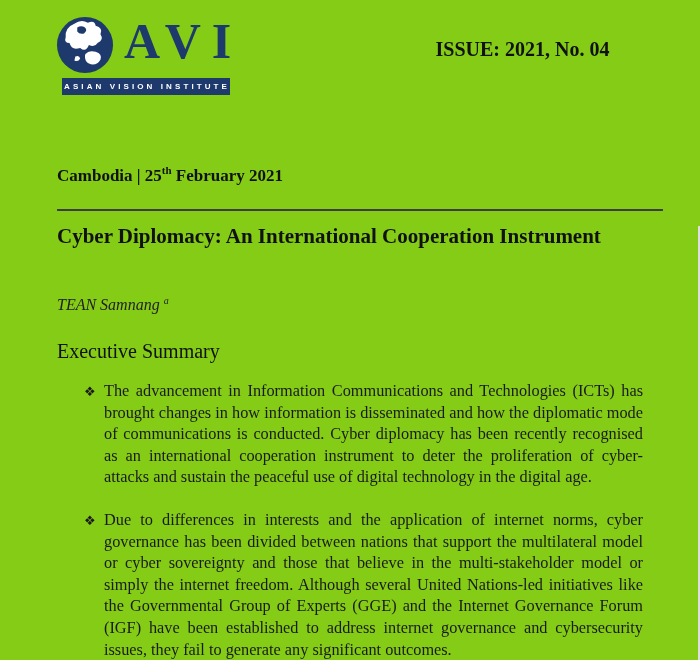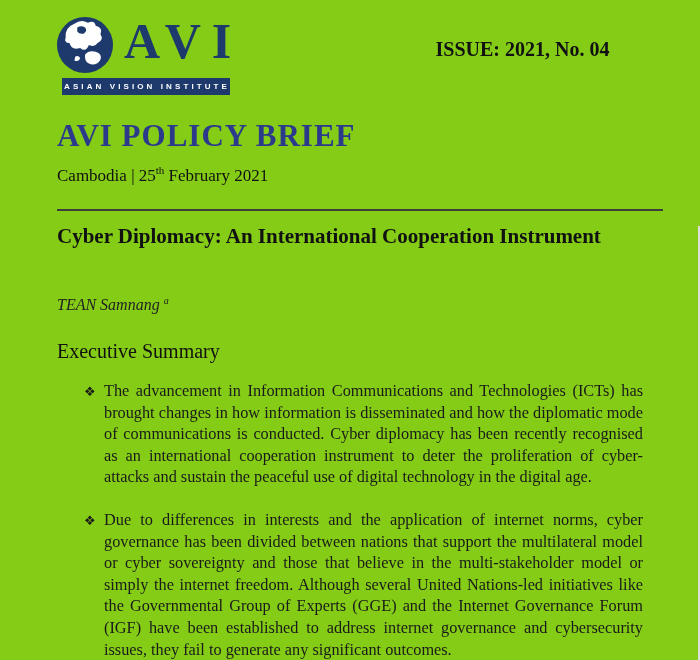--- a/index.html
+++ b/index.html
@@ -32,21 +32,21 @@
     position: absolute; left: 400px; top: 38px; width: 245px;
     text-align: center; font-size: 20px; font-weight: bold; color: #111;
   }
   .brief-title {
     position: absolute; left: 57px; top: 118px;
     font-size: 31px; font-weight: bold; letter-spacing: 1px;
     color: var(--accent, #2c3a8c);
   }
   .dateline {
     position: absolute; left: 57px; top: 164px;
-    font-size: 17px; font-weight: normal; color: #111;
+    font-size: 17px; font-weight: bold; color: #111;
   }
   .dateline sup { font-size: 11px; }
   .rule {
     position: absolute; left: 57px; top: 209px; width: 606px; height: 0;
     border-top: 2px solid #3d3d3d;
   }
   
   .doc-title {
     position: absolute; left: 57px; top: 223px; width: 600px;
     font-size: 21px; font-weight: bold; line-height: 26px; color: #111; font-family: Liberation Serif, serif;
@@ -90,21 +90,20 @@
       <path fill="#1e3a6d" d="M22,12 Q26,9 30,12 Q33,15 29,18 Q24,19 22,16 Z"></path>
       <path fill="#ffffff" d="M30,40 Q34,35 41,37 Q48,39 46,45 Q43,51 36,50 Q29,48 30,40 Z"></path>
       <path fill="#ffffff" d="M20,42 Q24,40 25,44 Q23,48 19,46 Z"></path>
     </svg>
     <div class="logo-text">AVI</div>
     <div class="banner">ASIAN VISION INSTITUTE</div>
   </div>
 
   <div class="issue">ISSUE: 2021, No. 04</div>
 
-  <div class="brief-title">AVI POLICY BRIEF</div>
 
   <div class="dateline">
     <span>Cambodia | 25</span><sup>th</sup><span> February 2021</span>
   </div>
 
   <div class="rule"></div>
 
   <div class="doc-title">
     <div>Cyber Diplomacy: An International Cooperation Instrument</div>
   </div>

